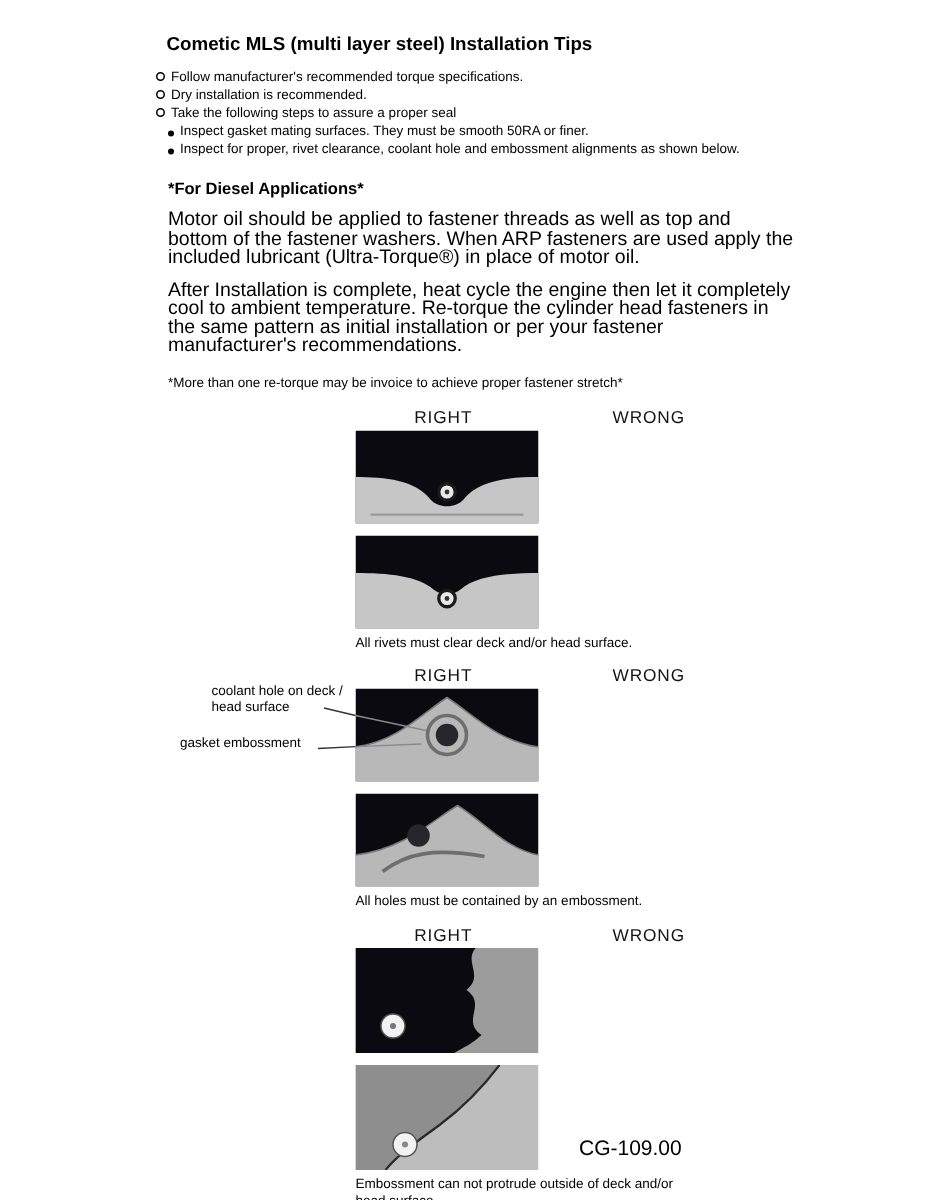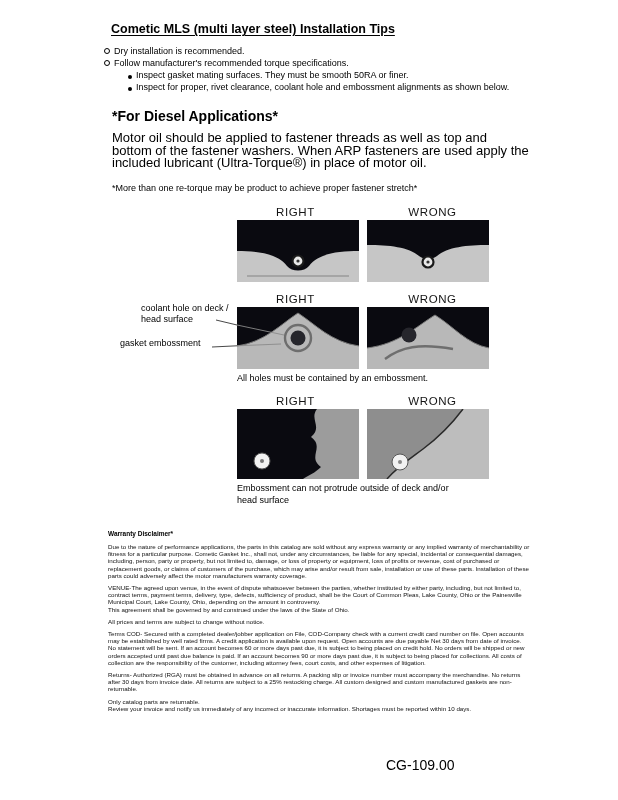--- a/index.html
+++ b/index.html
@@ -6,44 +6,44 @@
   .page {
     position:relative; width:618px; height:800px; margin:0 auto;
     background:#ffffff; color:#000;
     font-family:"Liberation Sans", sans-serif;
     overflow:hidden;
   }
   .content { position:absolute; left:104px; top:22px; width:428px; }
 
   .title {
     margin:0 0 9px 7px; font-size:12.5px; font-weight:bold;
-    text-decoration:underline; text-underline-offset:2px;
+    text-underline-offset:2px;
   }
 
   .bullet { display:flex; font-size:9px; line-height:12px; }
   .bullet .txt { white-space:nowrap; }
   .m-circle {
     flex:0 0 auto; width:4px; height:4px; border:1px solid #000;
     border-radius:50%; margin:3px 4px 0 0;
   }
   .m-dot {
     flex:0 0 auto; width:4px; height:4px; background:#000;
     border-radius:50%; margin:3px 4px 0 0;
   }
-  .sub { margin-left:24px;align-items:center; }
+  .sub { margin-left:8px;align-items:center; }
 
-  .h2 { margin:15px 0 8px 8px; font-size:14px; font-weight:bold; }
+  .h2 { margin:15px 0 8px 8px; font-size:11px; font-weight:bold; }
   .para { margin:0 0 9px 8px; width:418px; font-size:13px; line-height:12.5px; }
   .note { margin:13px 0 13px 8px; font-size:9px; }
 
   .figures { margin-left:133px; width:254px; }
   .fig { margin-bottom:11px; }
   .fig-labels { display:flex; gap:20px; margin-bottom:2px; }
   .fig-label { width:122px; text-align:center; font-size:11.5px; letter-spacing:0.6px; color:#141414; }
-  .fig-imgs { position:relative; display:flex; gap:8px; }
+  .fig-imgs { position:relative; display:flex; gap:8px;flex-direction:column; }
   .fig-img { display:block; width:122px; height:62px; }
   .fig-img.tall { height:70px; }
   .fig-caption { margin-top:4px; font-size:9px; line-height:11.5px; }
   .fig-caption.narrow { width:225px; }
 
   .ann { position:absolute; font-size:9px; line-height:11px; color:#000; }
   .ann-coolant { left:-96px; top:-4px; width:90px; }
   .ann-emboss { left:-117px; top:31px; white-space:nowrap; }
   .leader-svg { position:absolute; left:-105px; top:0; width:170px; height:62px; pointer-events:none; }
 
@@ -58,39 +58,44 @@
 <body>
 
 <div class="page">
   <div class="content">
 
     <h1 class="title">Cometic MLS (multi layer steel) Installation Tips</h1>
 
     <div>
       <div class="bullet">
         <span class="m-circle"></span>
+        <span class="txt">Follow manufacturer's recommended torque specifications.</span>
+      </div>
+      <div class="bullet">
+        <span class="m-circle"></span>
         <span class="txt">Dry installation is recommended.</span>
       </div>
       <div class="bullet">
         <span class="m-circle"></span>
-        <span class="txt">Follow manufacturer's recommended torque specifications.</span>
+        <span class="txt">Take the following steps to assure a proper seal</span>
       </div>
       <div class="bullet sub">
         <span class="m-dot"></span>
         <span class="txt">Inspect gasket mating surfaces.  They must be smooth 50RA or finer.</span>
       </div>
       <div class="bullet sub">
         <span class="m-dot"></span>
         <span class="txt">Inspect for proper, rivet clearance, coolant hole and embossment alignments as shown below.</span>
       </div>
     </div>
 
     <h2 class="h2">*For Diesel Applications*</h2>
     <p class="para">Motor oil should be applied to fastener threads as well as top and bottom of the fastener washers. When ARP fasteners are used apply the included lubricant (Ultra-Torque®) in place of motor oil.</p>
-    <p class="note">*More than one re-torque may be product to achieve proper fastener stretch*</p>
+    <p class="para">After Installation is complete, heat cycle the engine then let it completely cool to ambient temperature. Re-torque the cylinder head fasteners in the same pattern as initial installation or per your fastener manufacturer's recommendations.</p>
+    <p class="note">*More than one re-torque may be invoice to achieve proper fastener stretch*</p>
 
     <div class="figures">
 
       <div class="fig">
         <div class="fig-labels">
           <span class="fig-label">RIGHT</span>
           <span class="fig-label">WRONG</span>
         </div>
         <div class="fig-imgs">
           <svg class="fig-img" viewBox="0 0 122 62">
@@ -100,20 +105,21 @@
             <circle cx="61" cy="41" r="5.5" fill="#e8e8e8" stroke="#1a1a1a" stroke-width="2.2"></circle>
             <circle cx="61" cy="41" r="1.6" fill="#333"></circle>
           </svg>
           <svg class="fig-img" viewBox="0 0 122 62">
             <rect width="122" height="62" fill="#0a0a10"></rect>
             <path d="M0,25 C22,25 42,27 52,36 C57,40 65,40 70,36 C80,27 100,25 122,25 L122,62 L0,62 Z" fill="#c6c6c6"></path>
             <circle cx="61" cy="42" r="5.5" fill="#e8e8e8" stroke="#1a1a1a" stroke-width="2.2"></circle>
             <circle cx="61" cy="42" r="1.6" fill="#333"></circle>
           </svg>
         </div>
+        <div class="fig-caption">All rivets must clear deck and/or head surface.</div>
       </div>
 
       <div class="fig">
         <div class="fig-labels">
           <span class="fig-label">RIGHT</span>
           <span class="fig-label">WRONG</span>
         </div>
         <div class="fig-imgs">
           <span class="ann ann-coolant">coolant hole on deck / head surface</span>
           <span class="ann ann-emboss">gasket embossment</span>

